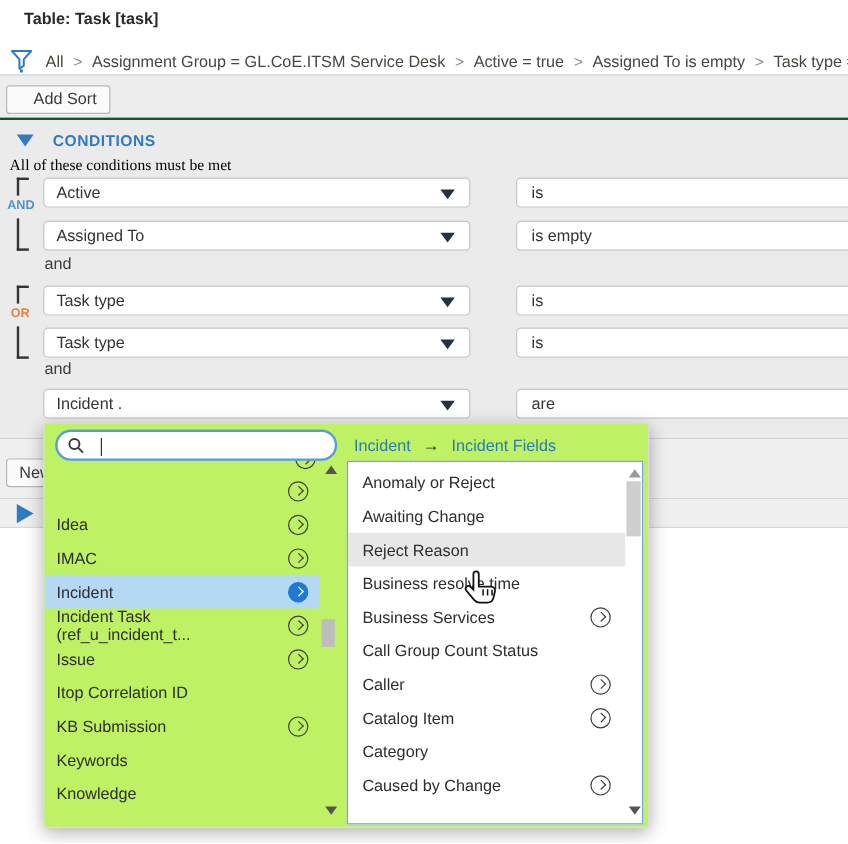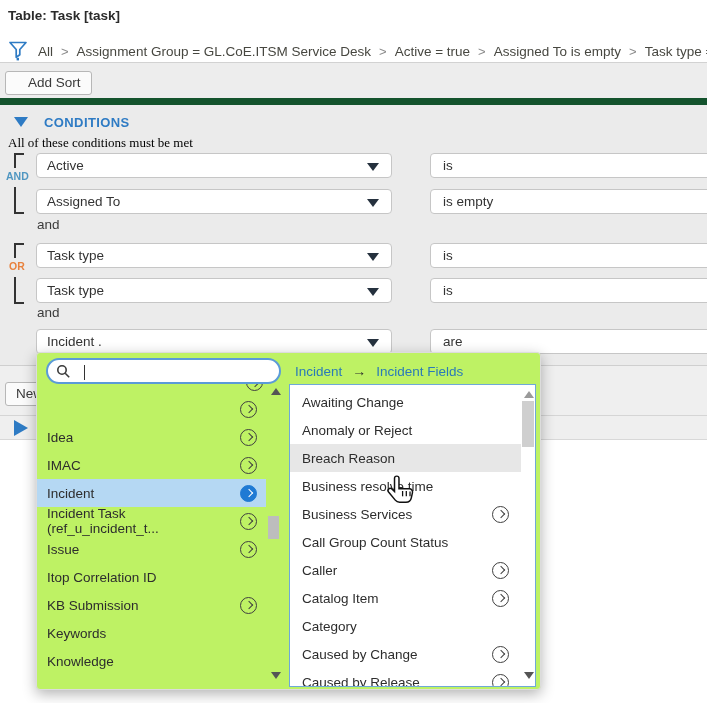--- a/index.html
+++ b/index.html
@@ -1,36 +1,36 @@
 <!DOCTYPE html>
 <html><head>
 <meta charset="utf-8">
 <style>
   * { margin:0; padding:0; box-sizing:border-box; }
   html,body { background:#fff; }
   body { font-family:"Liberation Sans", sans-serif; color:#333; }
   #stage { position:relative; width:707px; height:703px; overflow:hidden; background:#fff; }
 
   
-  .page-title { position:absolute; left:8px; top:8px; font-size:13.5px; font-weight:bold; color:#2b2b2b; }
+  .page-title { position:absolute; left:20px; top:8px; font-size:13.5px; font-weight:bold; color:#2b2b2b; }
   .breadcrumb { position:absolute; left:8px; top:40px; width:699px; height:22px;
                 display:flex; white-space:nowrap; overflow:hidden; }
   .funnel { width:20px; height:21px; margin-right:10px; flex:0 0 auto; }
   .crumb { font-size:13.5px; color:#474740; }
   .crumb-sep { font-size:13px; color:#8a8a8a; margin:0 8px; }
 
   .sort-row { position:absolute; left:0; top:62px; width:707px; height:36px;
               background:#ededed; border-top:1px solid #d2d2d2; }
   .btn { display:inline-block; background:#fbfbfb; border:1px solid #b7b7b7; border-radius:3px;
          font-size:13.5px; color:#3a3a3a; padding:3px 10px 4px; }
   .sort-row .btn { position:absolute; left:5px; top:8px;padding-left:22px; }
 
   
   .cond-panel { position:absolute; left:0; top:98px; width:707px; height:268px;
-                background:#ebebeb; border-top:7px solid #14532d; border-bottom:1px solid #cfcfcf; }
+                background:#ebebeb; border-top:2px solid #14532d; border-bottom:1px solid #cfcfcf; }
   .cond-head { position:absolute; left:0; top:8px; height:18px; display:flex; align-items:center; }
   .tri-down-blue { width:0; height:0; border-left:7px solid transparent; border-right:7px solid transparent;
                    border-top:10px solid #2e7bc4; margin-left:14px; }
   .cond-head-label { margin-left:16px; font-size:13px; font-weight:bold; letter-spacing:.4px; color:#2e7bc4; }
   .cond-sub { position:absolute; left:8px; top:30px; font-size:13px; color:#000000;font-family:Liberation Serif, serif; }
 
   .cond-row { position:absolute; left:0; height:25px; }
   .sel { position:absolute; top:0; height:25px; background:#fff; border:1px solid #c6c6c6; border-radius:4px;
          display:flex; align-items:center; font-size:13.5px; color:#333; }
   .sel.field { left:36px; width:356px; padding:0 30px 0 10px; }
@@ -282,29 +282,29 @@
   </div>
         </div>
     </div>
     <span class="sbar-tri-up lscroll-up"></span>
     <div class="lscroll-thumb"></div>
     <span class="sbar-tri-down lscroll-down"></span>
 
     <div class="rightpanel">
       <div class="flow">
           <div class="rrow">
+    <span>Anomaly or Reject</span>
+
+  </div>
+          <div class="rrow">
     <span>Awaiting Change</span>
 
   </div>
-          <div class="rrow">
-    <span>Anomaly or Reject</span>
-
-  </div>
           <div class="rrow highlighted">
-    <span>Breach Reason</span>
+    <span>Reject Reason</span>
 
   </div>
           <div class="rrow">
     <span>Business resolve time</span>
 
   </div>
           <div class="rrow">
     <span>Business Services</span>
     <span class="chev"></span>
   </div>
@@ -319,24 +319,20 @@
           <div class="rrow">
     <span>Catalog Item</span>
     <span class="chev"></span>
   </div>
           <div class="rrow">
     <span>Category</span>
 
   </div>
           <div class="rrow">
     <span>Caused by Change</span>
-    <span class="chev"></span>
-  </div>
-          <div class="rrow">
-    <span>Caused by Release</span>
     <span class="chev"></span>
   </div>
         </div>
       <span class="sbar-tri-up rscroll-up"></span>
       <div class="rscroll-thumb"></div>
       <span class="sbar-tri-down rscroll-down"></span>
     </div>
   </div>
 
   <svg class="cursor-hand" width="34" height="34" viewBox="0 0 32 32">

